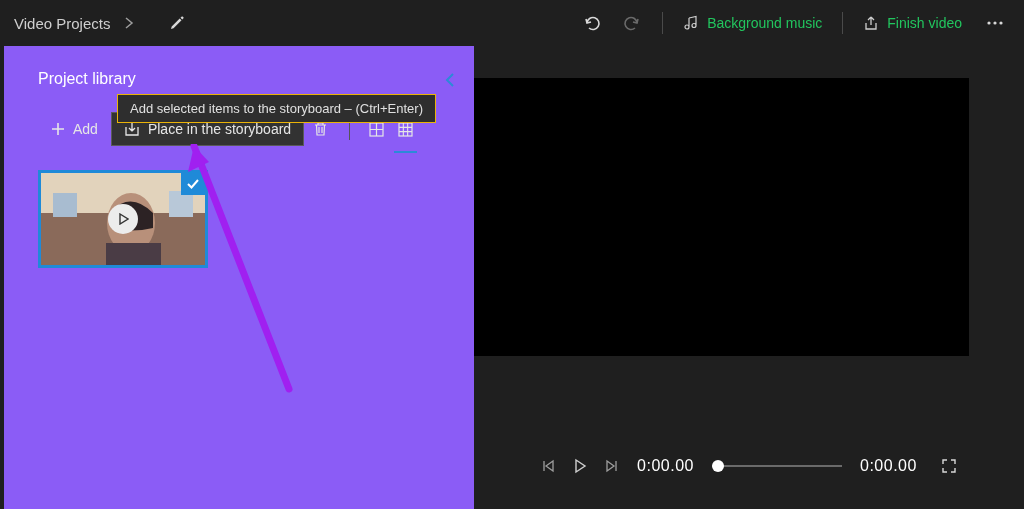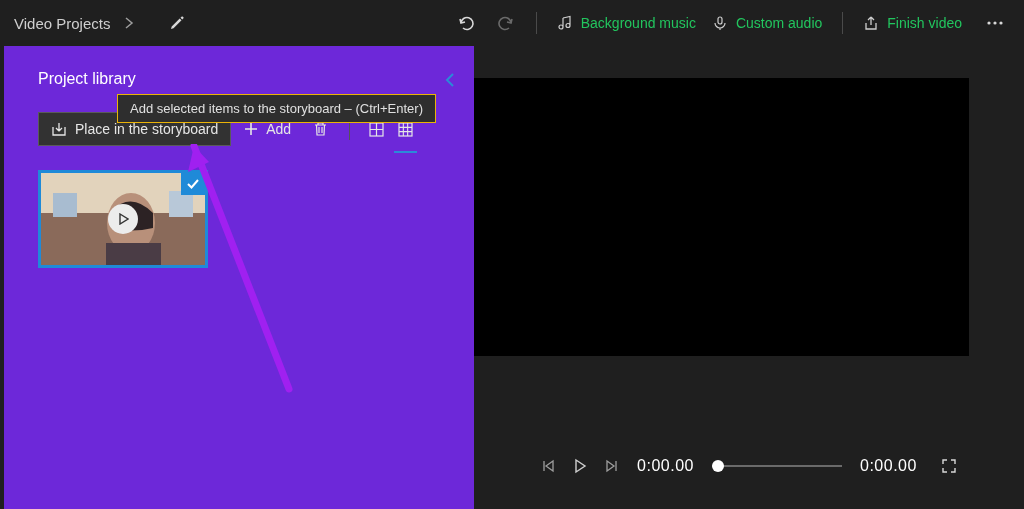--- a/index.html
+++ b/index.html
@@ -55,21 +55,21 @@
     color: #22c55e; padding: 4px 6px; font-size: 14px; text-align: center;
   }
   .main {
     display: flex;
     height: calc(509px - 46px);
   }
   
   .library {
     width: 470px;
     margin-left: 4px;
-    background: #6d28d9;
+    background: #8b5cf6;
     position: relative;
     box-sizing: border-box;
     padding: 24px 20px 20px 34px;
   }
   .lib-title { font-size: 16px; color: #fff; margin-bottom: 24px; }
   .collapse-chevron {
     position: absolute; top: 26px; right: 18px;
     color: #2b8ad8;
   }
   .lib-toolbar {
@@ -199,29 +199,20 @@
 
     <span class="top-action">
       <span>
         <svg width="16" height="16" viewBox="0 0 16 16">
             <path d="M6 3 L6 12 A2 2 0 1 1 4 10 A2 2 0 0 1 6 12 M6 3 L13 1.5 L13 10.5 A2 2 0 1 1 11 8.5 A2 2 0 0 1 13 10.5" stroke="#cfcfcf" stroke-width="1.2" fill="none"></path>
           </svg>
       </span>
       <span>Background music</span>
     </span>
 
-    <span class="top-action">
-      <span>
-        <svg width="16" height="16" viewBox="0 0 16 16">
-            <rect x="6" y="2" width="4" height="7" rx="2" stroke="#cfcfcf" stroke-width="1.2" fill="none"></rect>
-            <path d="M3 8 A5 5 0 0 0 13 8 M8 13 L8 15" stroke="#cfcfcf" stroke-width="1.2" fill="none"></path>
-          </svg>
-      </span>
-      <span>Custom audio</span>
-    </span>
 
     <span class="vsep"></span>
 
     <span class="top-action">
       <span>
         <svg width="16" height="16" viewBox="0 0 16 16">
             <path d="M3 8 L3 14 L13 14 L13 8 M8 2 L8 10 M8 2 L5 5 M8 2 L11 5" stroke="#cfcfcf" stroke-width="1.3" fill="none"></path>
           </svg>
       </span>
       <span>Finish video</span>
@@ -244,36 +235,36 @@
 
     <span class="collapse-chevron">
       <svg width="12" height="16" viewBox="0 0 12 16">
           <path d="M9 2 L3 8 L9 14" stroke="#2b8ad8" stroke-width="2" fill="none"></path>
         </svg>
     </span>
 
     <div class="tooltip">Add selected items to the storyboard – (Ctrl+Enter)</div>
 
     <div class="lib-toolbar">
+      <span class="lib-btn">
+        <span>
+          <svg width="14" height="14" viewBox="0 0 14 14">
+              <path d="M7 1 L7 13 M1 7 L13 7" stroke="#e6e6e6" stroke-width="1.6"></path>
+            </svg>
+        </span>
+        <span>Add</span>
+      </span>
+
       <span class="lib-btn hover">
         <span>
           <svg width="16" height="16" viewBox="0 0 16 16">
               <path d="M2 6 L2 14 L14 14 L14 6 M8 2 L8 10 M8 10 L5 7 M8 10 L11 7" stroke="#e6e6e6" stroke-width="1.3" fill="none"></path>
             </svg>
         </span>
         <span>Place in the storyboard</span>
-      </span>
-
-      <span class="lib-btn">
-        <span>
-          <svg width="14" height="14" viewBox="0 0 14 14">
-              <path d="M7 1 L7 13 M1 7 L13 7" stroke="#e6e6e6" stroke-width="1.6"></path>
-            </svg>
-        </span>
-        <span>Add</span>
       </span>
 
       <span class="lib-btn" style="padding:8px 8px">
         <span>
           <svg width="15" height="16" viewBox="0 0 15 16">
               <path d="M2 4 L13 4 M5 4 L5 2 L10 2 L10 4 M3.5 4 L4 14 L11 14 L11.5 4 M6 6 L6 12 M9 6 L9 12" stroke="#e6e6e6" stroke-width="1.2" fill="none"></path>
             </svg>
         </span>
       </span>
 

